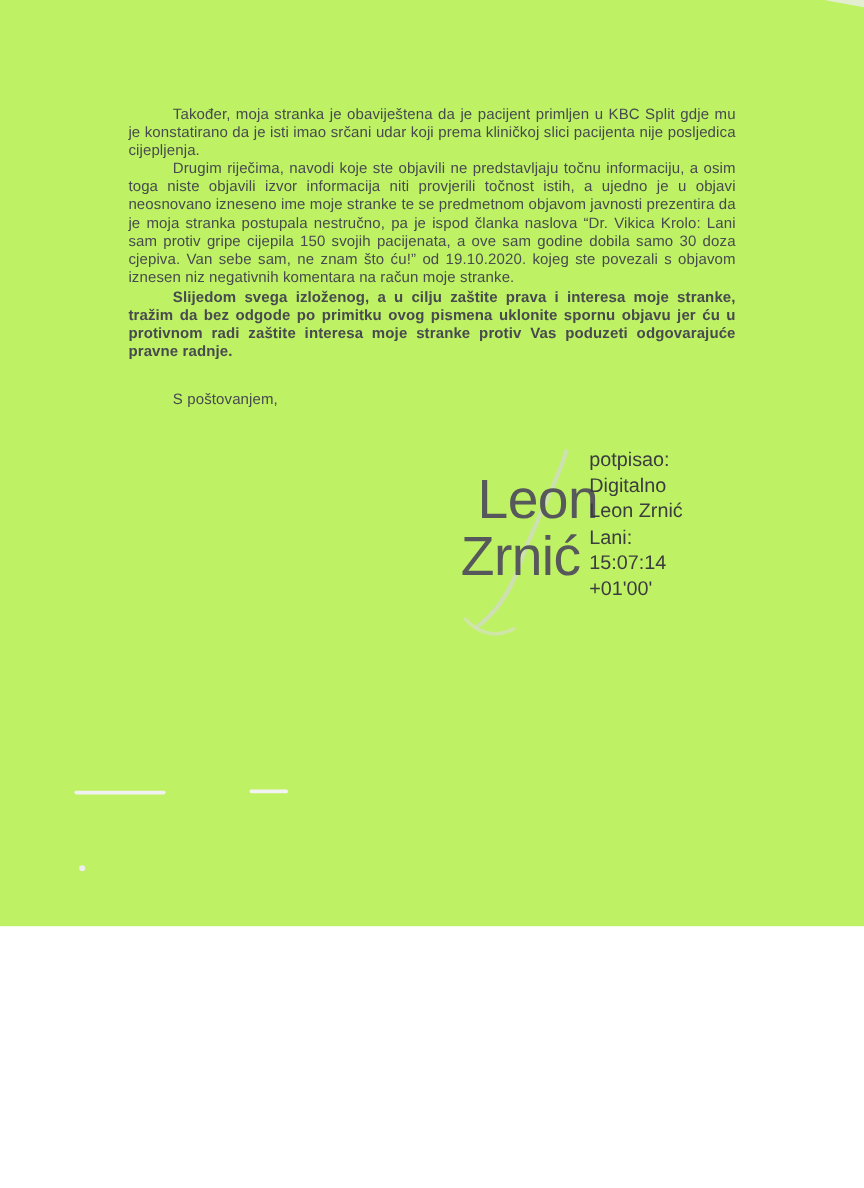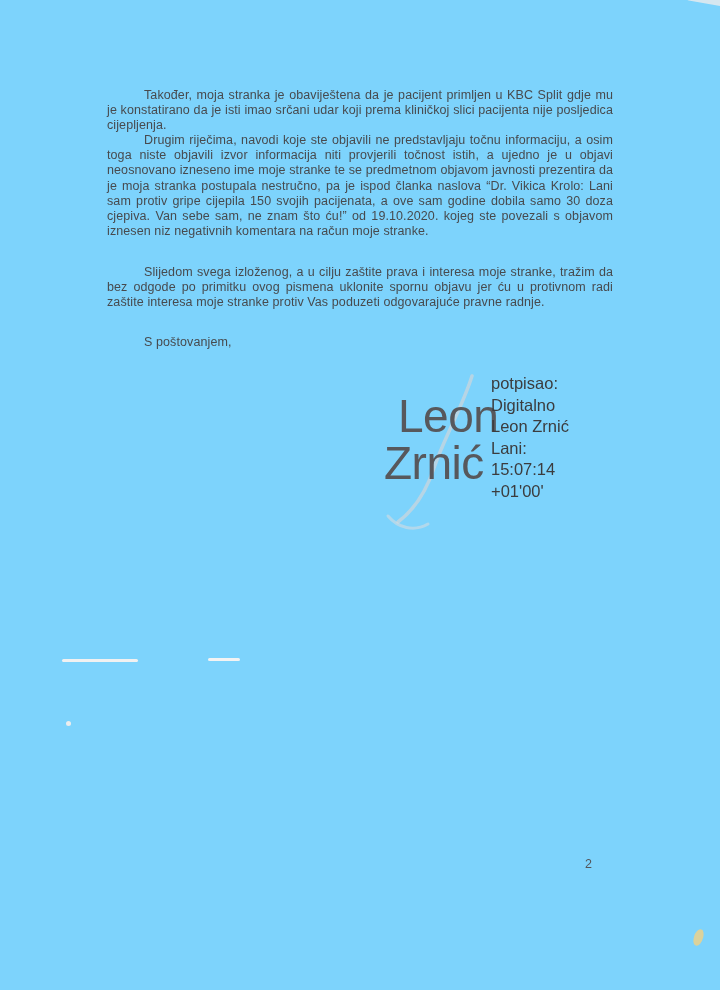--- a/index.html
+++ b/index.html
@@ -4,42 +4,42 @@
 <style>
   html, body {
     margin: 0;
     padding: 0;
     background: #ffffff;
     font-family: "Liberation Sans", "DejaVu Sans", sans-serif;
   }
   .page {
     position: relative;
     width: 720px;
-    height: 990px;
-    background: #7dd3fc;
+    height: 772px;
+    background: #bef264;
     overflow: hidden;
   }
 
   
   .letter-body {
     position: absolute;
     left: 107px;
     top: 88px;
     width: 506px;
     font-size: 12.5px;
     line-height: 15.1px;
     color: #474a4e;
     letter-spacing: 0.1px;
   }
   .paragraph {
     text-align: justify;
     hyphens: none;
     margin: 0;
   }
-  .paragraph.gap-before { margin-top: 26px; }
+  .paragraph.gap-before { margin-top: 2px; font-weight: bold; }
   .paragraph.indent { text-indent: 37px; }
 
   .closing {
     position: relative;
     margin-top: 25px;
     text-indent: 37px;
     text-align: left;
   }
 
   

